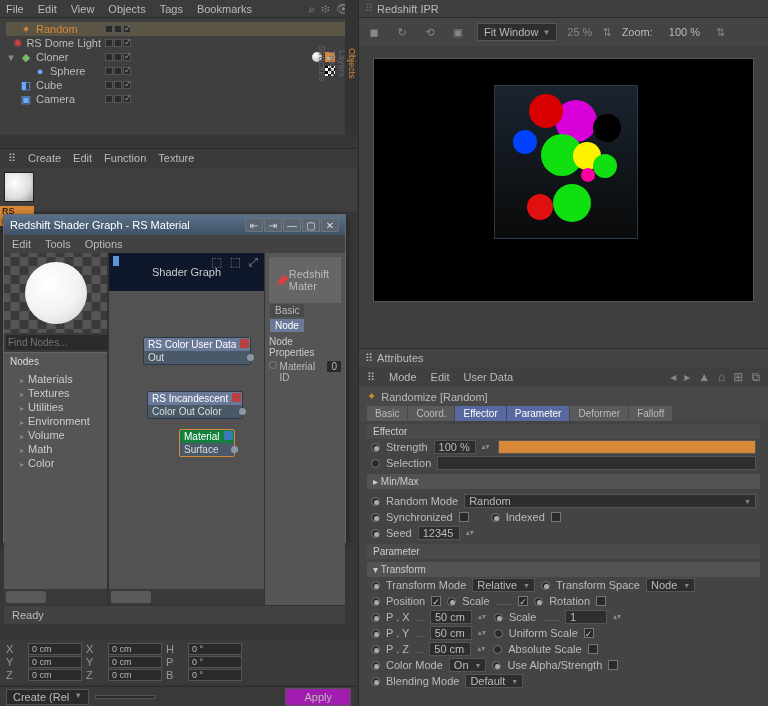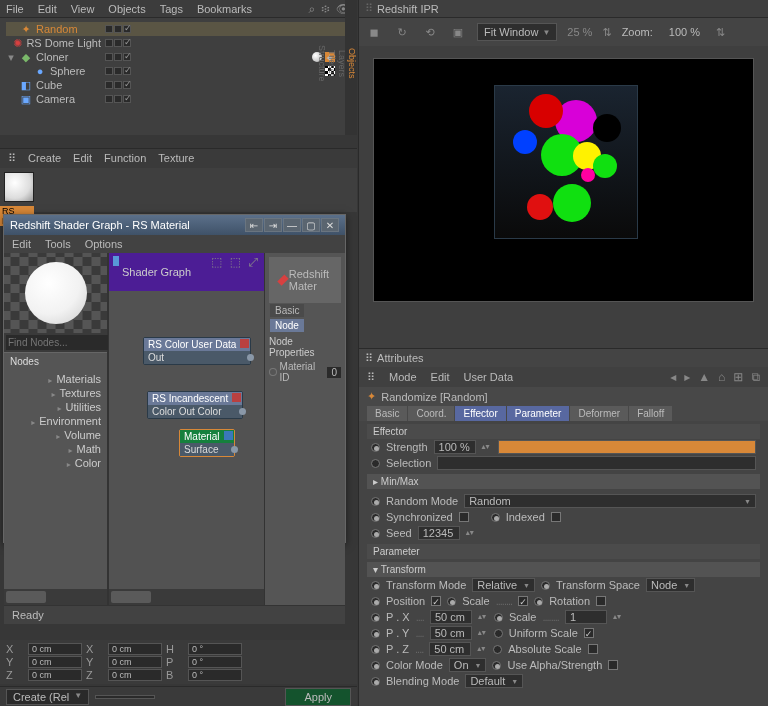--- a/index.html
+++ b/index.html
@@ -36,42 +36,42 @@
 .sw-menubar { display: flex; gap: 14px; padding: 3px 8px; background: #424242; }
 .sw-body { display: flex; height: 352px; }
 .sw-left { width: 104px; background: #555; display: flex; flex-direction: column; border-right: 1px solid #333; }
 .sw-preview { height: 80px; background: repeating-conic-gradient(#3a3a3a 0% 25%, #555 0% 50%) 50% / 18px 18px; display: flex; align-items: center; justify-content: center; }
 .sw-preview-ball { width: 62px; height: 62px; border-radius: 50%; background: radial-gradient(circle at 38% 34%, #fff, #f2f2f2 55%, #ccc); }
 .sw-find { display: flex; background: #3a3a3a; padding: 2px; }
 .sw-find input { flex: 1; background: #2a2a2a; border: none; color: #aaa; padding: 2px; font-size: 10px; }
 .sw-find .x { width: 14px; text-align: center; color: #aaa; background: #444; }
 .sw-nodes-hdr { background: #555; padding: 3px 6px; color: #ddd; font-size: 10px; border-top: 1px solid #666; }
 .sw-nodetree { flex: 1; background: #555; padding: 2px 6px; overflow: hidden; }
-.sw-nodetree div { padding: 1px 0 1px 10px; color: #ccc; text-align: right; }
+.sw-nodetree div { padding: 1px 0 1px 10px; color: #ccc; }
 .sw-nodetree div::before { content: "▸"; color: #888; margin-right: 4px; font-size: 8px; }
 .sw-scroll { height: 16px; background: #3a3a3a; display: flex; }
 .sw-scroll .bar { width: 40px; background: #5a5a5a; margin: 2px; border-radius: 2px; }
 
 .sw-center { flex: 1; background: #525252; position: relative; border-left: 1px solid #333; border-right: 1px solid #333; }
-.sw-center-title { text-align: left; padding: 13px; background: #4c1d95; color: #ccc; position: relative; }
+.sw-center-title { text-align: center; padding: 13px; background: #0f172a; color: #ccc; position: relative; }
 .sw-center-title .icos { position: absolute; right: 4px; top: 2px; color: #888; font-size: 12px; letter-spacing: 2px; }
 .sg-node { position: absolute; background: #5a6978; border: 1px solid #2a3a48; font-size: 10px; border-radius: 2px; }
 .sg-node .hdr { background: #6a7998; color: #fff; padding: 1px 14px 1px 4px; position: relative; white-space: nowrap; }
 .sg-node .hdr .redsq { position: absolute; right: 1px; top: 1px; width: 9px; height: 9px; background: #b94040; }
 .sg-node .port { padding: 1px 10px 1px 4px; color: #ddd; position: relative; background: #4a5968; white-space: nowrap; }
 .sg-node .port .dot { position: absolute; right: -4px; top: 3px; width: 7px; height: 7px; border-radius: 50%; background: #8a98a8; }
 .sg-node.sel { border-color: #d88838; }
 .sg-node.sel .hdr { background: #15803d; color: #fff; }
 
 .sw-right { width: 80px; background: #555; padding: 4px; }
 .sw-right .nhdr { background: #666; padding: 11px; display: flex; align-items: center; gap: 3px; }
 .sw-right .tab { display: inline-block; padding: 1px 5px; background: #4a4a4a; font-size: 10px; margin: 1px; }
 .sw-right .tab.act { background: #6a7998; color: #fff; }
 .sw-right .prophdr { padding: 3px 0; color: #ccc; font-size: 10px; }
-.sw-right .proprow { display: flex; align-items: center; gap: 3px; font-size: 10px; }
+.sw-right .proprow { display: flex; align-items: flex-start; gap: 3px; font-size: 10px; }
 
 .sw-footer { background: #424242; padding: 3px 8px; border-top: 1px solid #333; }
 
 .ipr-panel { position: absolute; left: 358px; top: 0; right: 0; height: 348px; background: #3f3f3f; border-left: 1px solid #2a2a2a; }
 .ipr-title-row { display: flex; align-items: center; padding: 2px 6px; gap: 4px; border-bottom: 1px solid #2a2a2a; height: 18px; }
 .ipr-title-row .gripdots { color: #666; }
 .ipr-toolbar { display: flex; align-items: center; padding: 4px 6px; gap: 10px; background: #444; height: 28px; }
 .ipr-toolbar .tbtn { width: 18px; height: 18px; display: flex; align-items: center; justify-content: center; color: #888; }
 .ipr-sel { background: #2e2e2e; border: 1px solid #555; padding: 1px 6px; display: flex; align-items: center; gap: 4px; height: 18px; }
 .ipr-sel .arr { color: #888; font-size: 8px; }
@@ -106,21 +106,21 @@
 .dots { color: #666; letter-spacing: -1px; }
 .obj-ext { position: absolute; right: 16px; top: 2px; display: flex; gap: 3px; align-items: center; }
 .obj-ext .d { width: 10px; height: 10px; }
 
 .bottom-coords { position: absolute; left: 0; bottom: 22px; width: 357px; height: 44px; background: #3a3a3a; padding: 2px 6px; }
 .coord-row { display: flex; gap: 4px; height: 13px; align-items: center; }
 .coord-row .c { width: 18px; color: #999; }
 .coord-row .v { background: #2a2a2a; border: 1px solid #555; width: 54px; height: 12px; padding: 0 3px; font-size: 9px; }
 .bottom-bar { position: absolute; left: 0; bottom: 0; width: 357px; height: 20px; background: #3a3a3a; display: flex; align-items: center; gap: 6px; padding: 0 6px; border-top: 1px solid #2a2a2a; }
 .bottom-bar .sel { background: #2a2a2a; border: 1px solid #555; padding: 1px 6px; display: flex; gap: 5px; }
-.bottom-bar .btn { background: #14532d; padding: 2px 18px; border: 1px solid #555; }
+.bottom-bar .btn { background: #a21caf; padding: 2px 18px; border: 1px solid #555; }
 .gap  { flex: 1; }
 </style>
 </head>
 <body>
 
 <div class="top-left">
   <div class="menubar">
     <span>File</span>
     <span>Edit</span>
     <span>View</span>

